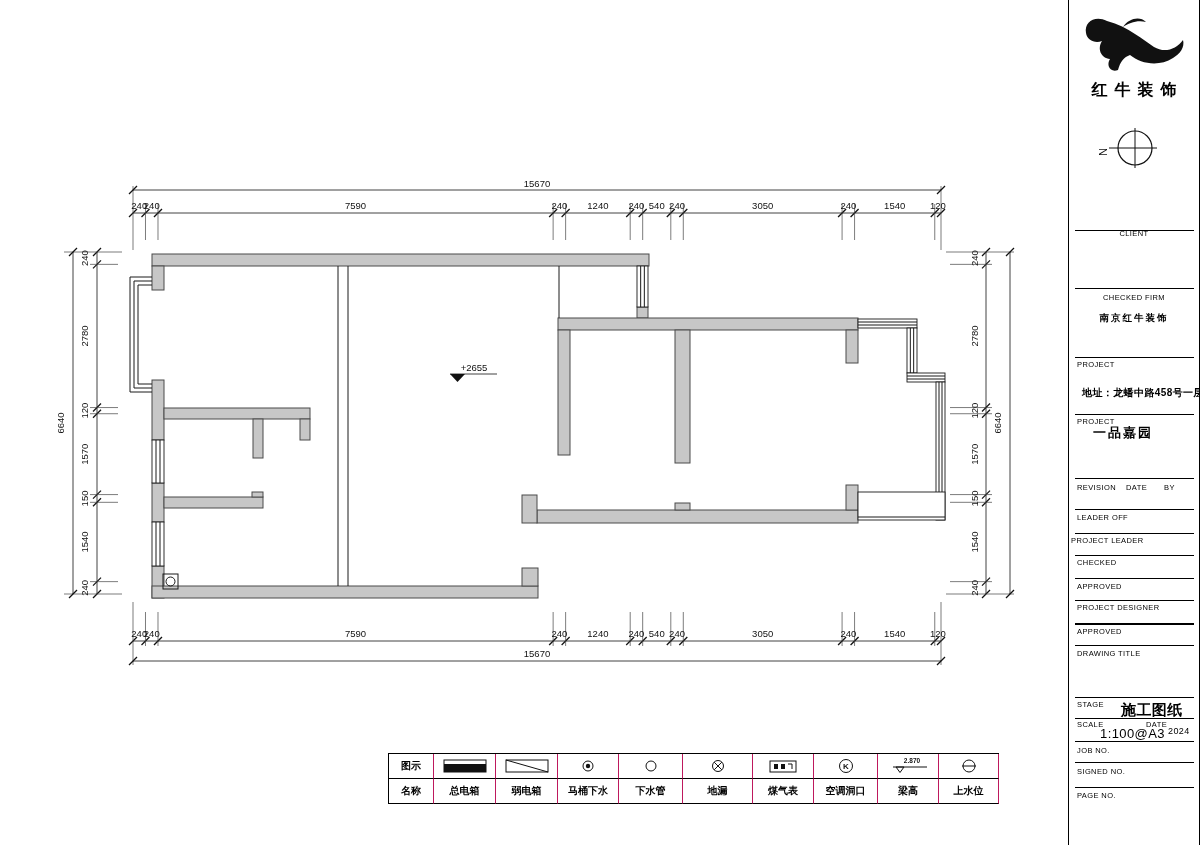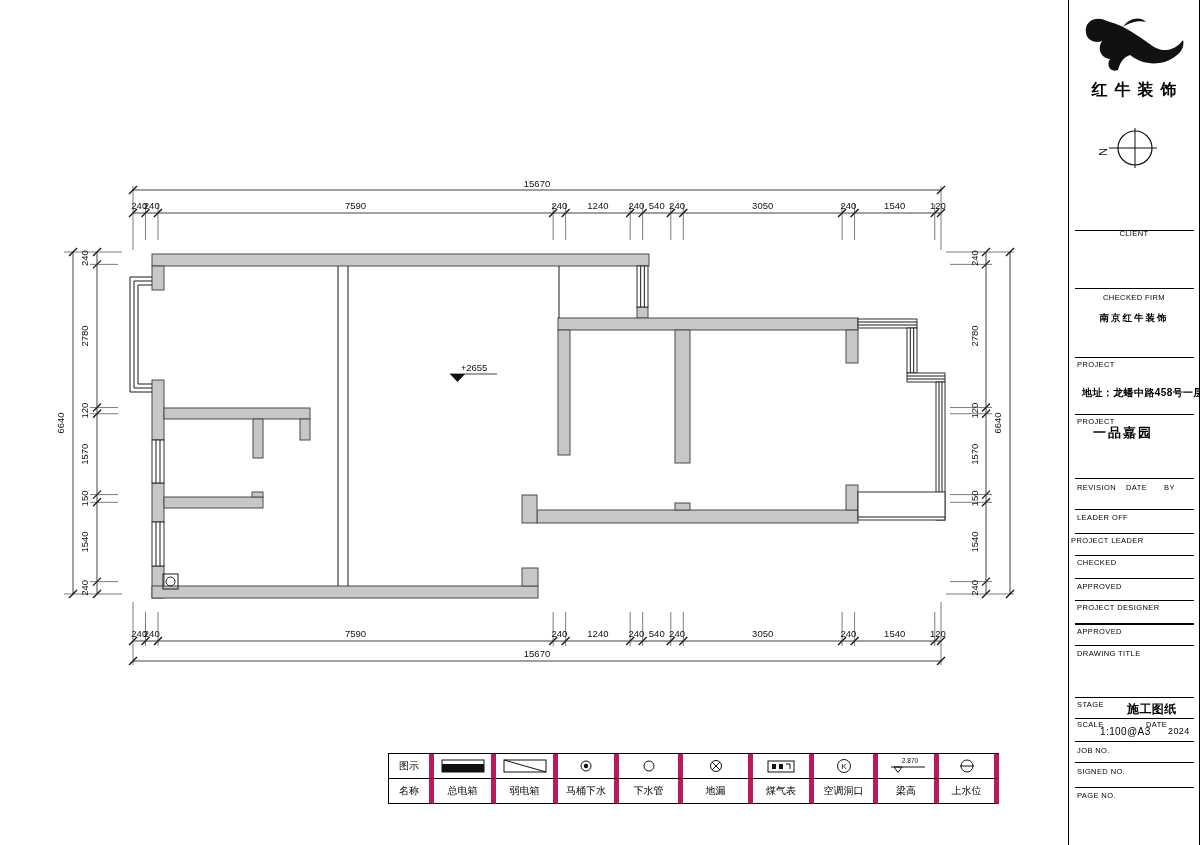--- a/index.html
+++ b/index.html
@@ -11,22 +11,22 @@
   .thin{stroke:#1a1a1a;stroke-width:1;fill:none;}
   .win{stroke:#1a1a1a;stroke-width:0.9;fill:#ffffff;}
   .dimline{stroke:#111;stroke-width:0.8;}
   .ext{stroke:#444;stroke-width:0.7;}
   .tickline{stroke:#111;stroke-width:1.3;}
   .dim{font-family:"Liberation Sans",sans-serif;font-size:9.5px;fill:#111;}
   
   #legend{position:absolute;left:388px;top:753px;display:grid;
           grid-template-columns:45px 62px 62px 61px 64px 70px 61px 64px 61px 60px;
           grid-auto-rows:25px;border-top:1px solid #000;border-left:1px solid #000;background:#fff;}
-  #legend .cell{border-right:5px solid #be185d;border-bottom:1px solid #000;display:flex;
-                align-items:center;justify-content:center;font-size:10px;font-weight:400;}
+  #legend .cell{border-right:1px solid #be185d;border-bottom:1px solid #000;display:flex;
+                align-items:center;justify-content:center;font-size:10px;font-weight:700;}
   
   #tb{position:absolute;left:1068px;top:0;width:130px;height:845px;background:#fff;
       border-left:1.5px solid #000;border-right:1px solid #000;}
   #tb .hline{position:absolute;left:6px;right:5px;border-top:1px solid #000;}
   #tb .hline.thick{border-top-width:2px;}
   .lbl{position:absolute;font-size:7.5px;letter-spacing:0.4px;white-space:nowrap;}
   .ctr{left:0;right:0;text-align:center;}
   .cn{font-weight:bold;}
   #logo-text{position:absolute;top:80px;left:0;right:0;text-align:center;font-size:16px;
              font-weight:bold;letter-spacing:7px;text-indent:7px;}
@@ -354,23 +354,23 @@
     <span class="lbl" style="top:483px;left:57px">DATE</span>
     <span class="lbl" style="top:483px;left:95px">BY</span>
     <span class="lbl" style="top:513px;left:8px">LEADER OFF</span>
     <span class="lbl" style="top:536px;left:2px">PROJECT LEADER</span>
     <span class="lbl" style="top:558px;left:8px">CHECKED</span>
     <span class="lbl" style="top:582px;left:8px">APPROVED</span>
     <span class="lbl" style="top:603px;left:8px">PROJECT DESIGNER</span>
     <span class="lbl" style="top:627px;left:8px">APPROVED</span>
     <span class="lbl" style="top:649px;left:8px">DRAWING TITLE</span>
     <span class="lbl" style="top:700px;left:8px">STAGE</span>
-    <span class="lbl cn" style="top:701px;left:58px;font-size:12px">施工图纸</span>
+    <span class="lbl cn" style="top:701px;left:52px;font-size:15px">施工图纸</span>
     <span class="lbl" style="top:720px;left:8px">SCALE</span>
-    <span class="lbl" style="top:726px;left:31px;font-size:10px">1:100@A3</span>
+    <span class="lbl" style="top:726px;left:31px;font-size:13px">1:100@A3</span>
     <span class="lbl" style="top:720px;left:77px">DATE</span>
     <span class="lbl" style="top:726px;left:99px;font-size:9px">2024</span>
     <span class="lbl" style="top:746px;left:8px">JOB NO.</span>
     <span class="lbl" style="top:767px;left:8px">SIGNED NO.</span>
     <span class="lbl" style="top:791px;left:8px">PAGE NO.</span>
   <div class="hline" style="top: 230px;"></div>
       <div class="hline" style="top: 288px;"></div>
       <div class="hline" style="top: 357px;"></div>
       <div class="hline" style="top: 414px;"></div>
       <div class="hline" style="top: 478px;"></div>

